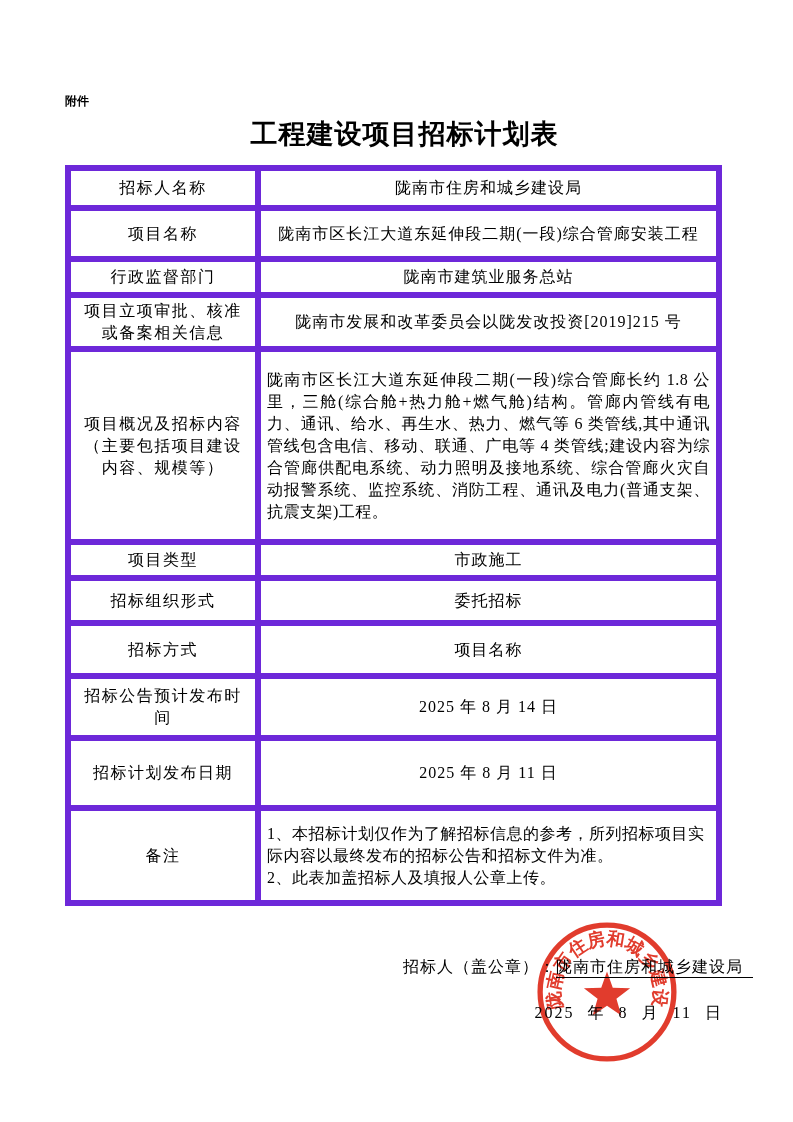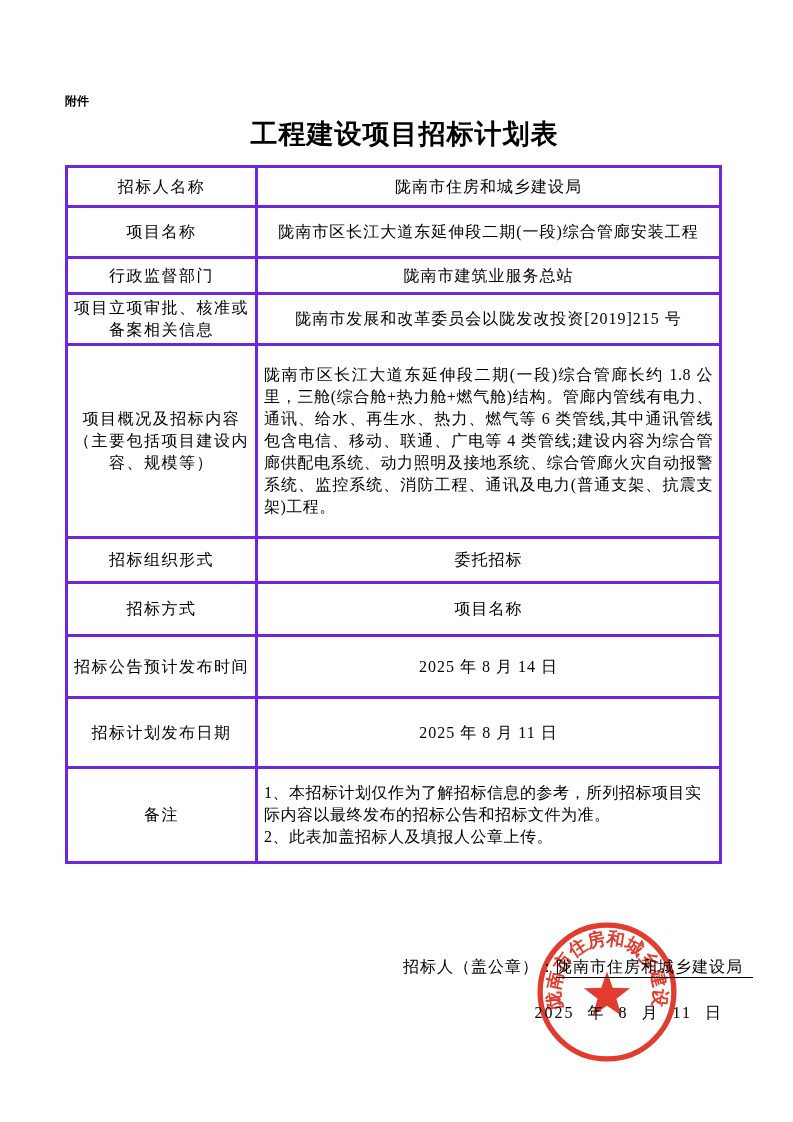--- a/index.html
+++ b/index.html
@@ -23,21 +23,21 @@
     font-family:"DejaVu Sans","Liberation Sans",sans-serif;
   }
   table.form{
     position:absolute;left:65px;top:165px;
     width:657px;
     border-collapse:collapse;
     table-layout:fixed;
     border:2px solid #1a1a1a;
   }
   table.form td{
-    border:3px solid #6d28d9;
+    border:6px solid #6d28d9;
     font-size:16px;
     line-height:22px;
     vertical-align:middle;
     padding:2px 6px;
   }
   td.lbl{
     width:188px;
     text-align:center;
     letter-spacing:1.5px;
   }
@@ -114,20 +114,24 @@
         <td class="val">陇南市建筑业服务总站</td>
       </tr>
       <tr class="r4">
         <td class="lbl">项目立项审批、核准或备案相关信息</td>
         <td class="val">陇南市发展和改革委员会以陇发改投资[2019]215 号</td>
       </tr>
       <tr class="r5">
         <td class="lbl">项目概况及招标内容（主要包括项目建设内容、规模等）</td>
         <td class="val val-long">陇南市区长江大道东延伸段二期(一段)综合管廊长约 1.8 公里，三舱(综合舱+热力舱+燃气舱)结构。管廊内管线有电力、通讯、给水、再生水、热力、燃气等 6 类管线,其中通讯管线包含电信、移动、联通、广电等 4 类管线;建设内容为综合管廊供配电系统、动力照明及接地系统、综合管廊火灾自动报警系统、监控系统、消防工程、通讯及电力(普通支架、抗震支架)工程。</td>
       </tr>
+      <tr class="r6">
+        <td class="lbl">项目类型</td>
+        <td class="val">市政施工</td>
+      </tr>
       <tr class="r8">
         <td class="lbl">招标组织形式</td>
         <td class="val">委托招标</td>
       </tr>
       <tr class="r9">
         <td class="lbl">招标方式</td>
         <td class="val">项目名称</td>
       </tr>
       <tr class="r10">
         <td class="lbl">招标公告预计发布时间</td>

